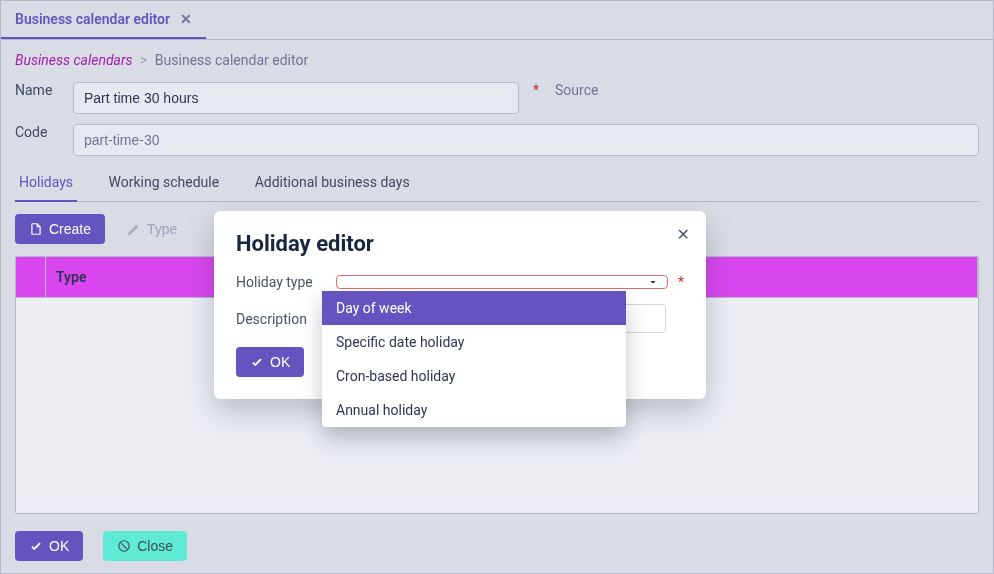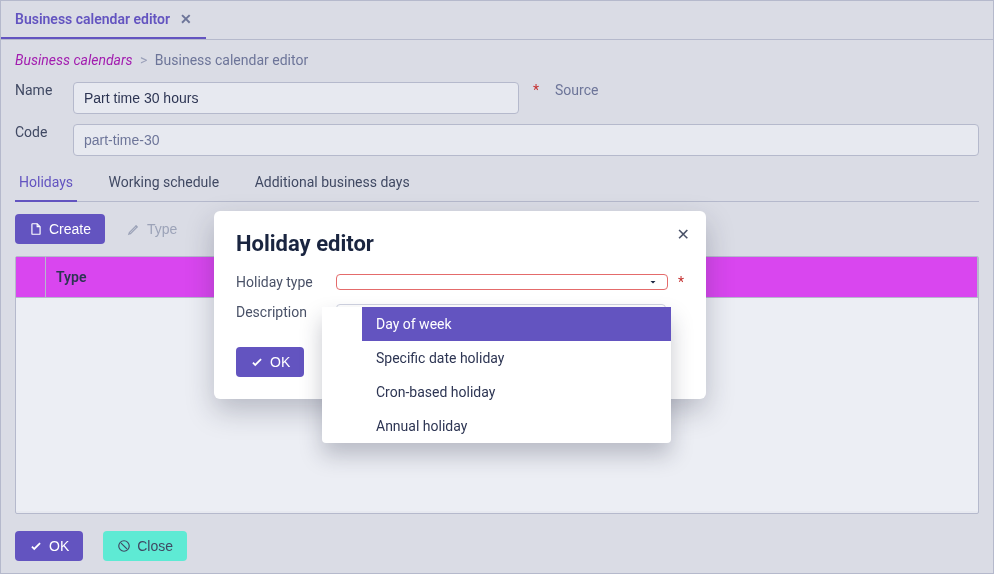--- a/index.html
+++ b/index.html
@@ -145,21 +145,21 @@
     margin-bottom: 18px;
   }
   .modal-close {
     position: absolute;
     top: 14px;
     right: 16px;
     cursor: pointer;
     color: #4a5268;
     font-size: 16px;
   }
-  .modal-row { display: flex; gap: 8px; margin-bottom: 14px; }
+  .modal-row { display: flex; align-items: center; gap: 8px; margin-bottom: 14px; }
   .modal-label { width: 92px; color: #4a5268; }
   .select {
     flex: 1;
     border: 1px solid #e46b6b;
     border-radius: 4px;
     background: #fff;
     padding: 6px 30px 6px 10px;
     color: #2d3553;
     position: relative;
     cursor: pointer;
@@ -171,29 +171,28 @@
   .modal-input {
     flex: 1;
     border: 1px solid #d0d3e0;
     border-radius: 4px;
     background: #fff;
     padding: 6px 10px;
   }
   
   .dropdown {
     position: absolute;
-    top: 306px;
+    top: 290px;
     left: 321px;
-    width: 349px;
+    width: 304px;
     background: #fff;
     border-radius: 0 0 4px 4px;
     box-shadow: 0 12px 22px rgba(30,35,60,0.25);
     overflow: hidden;
     z-index: 3;
-    padding-left: 40px;
   }
   .dd-item {
     padding: 9px 14px;
     color: #2d3553;
     cursor: pointer;
   }
   .dd-item.selected { background: #6354c0; color: #fff; }
   svg { display: block; }
 </style>
 </head>

